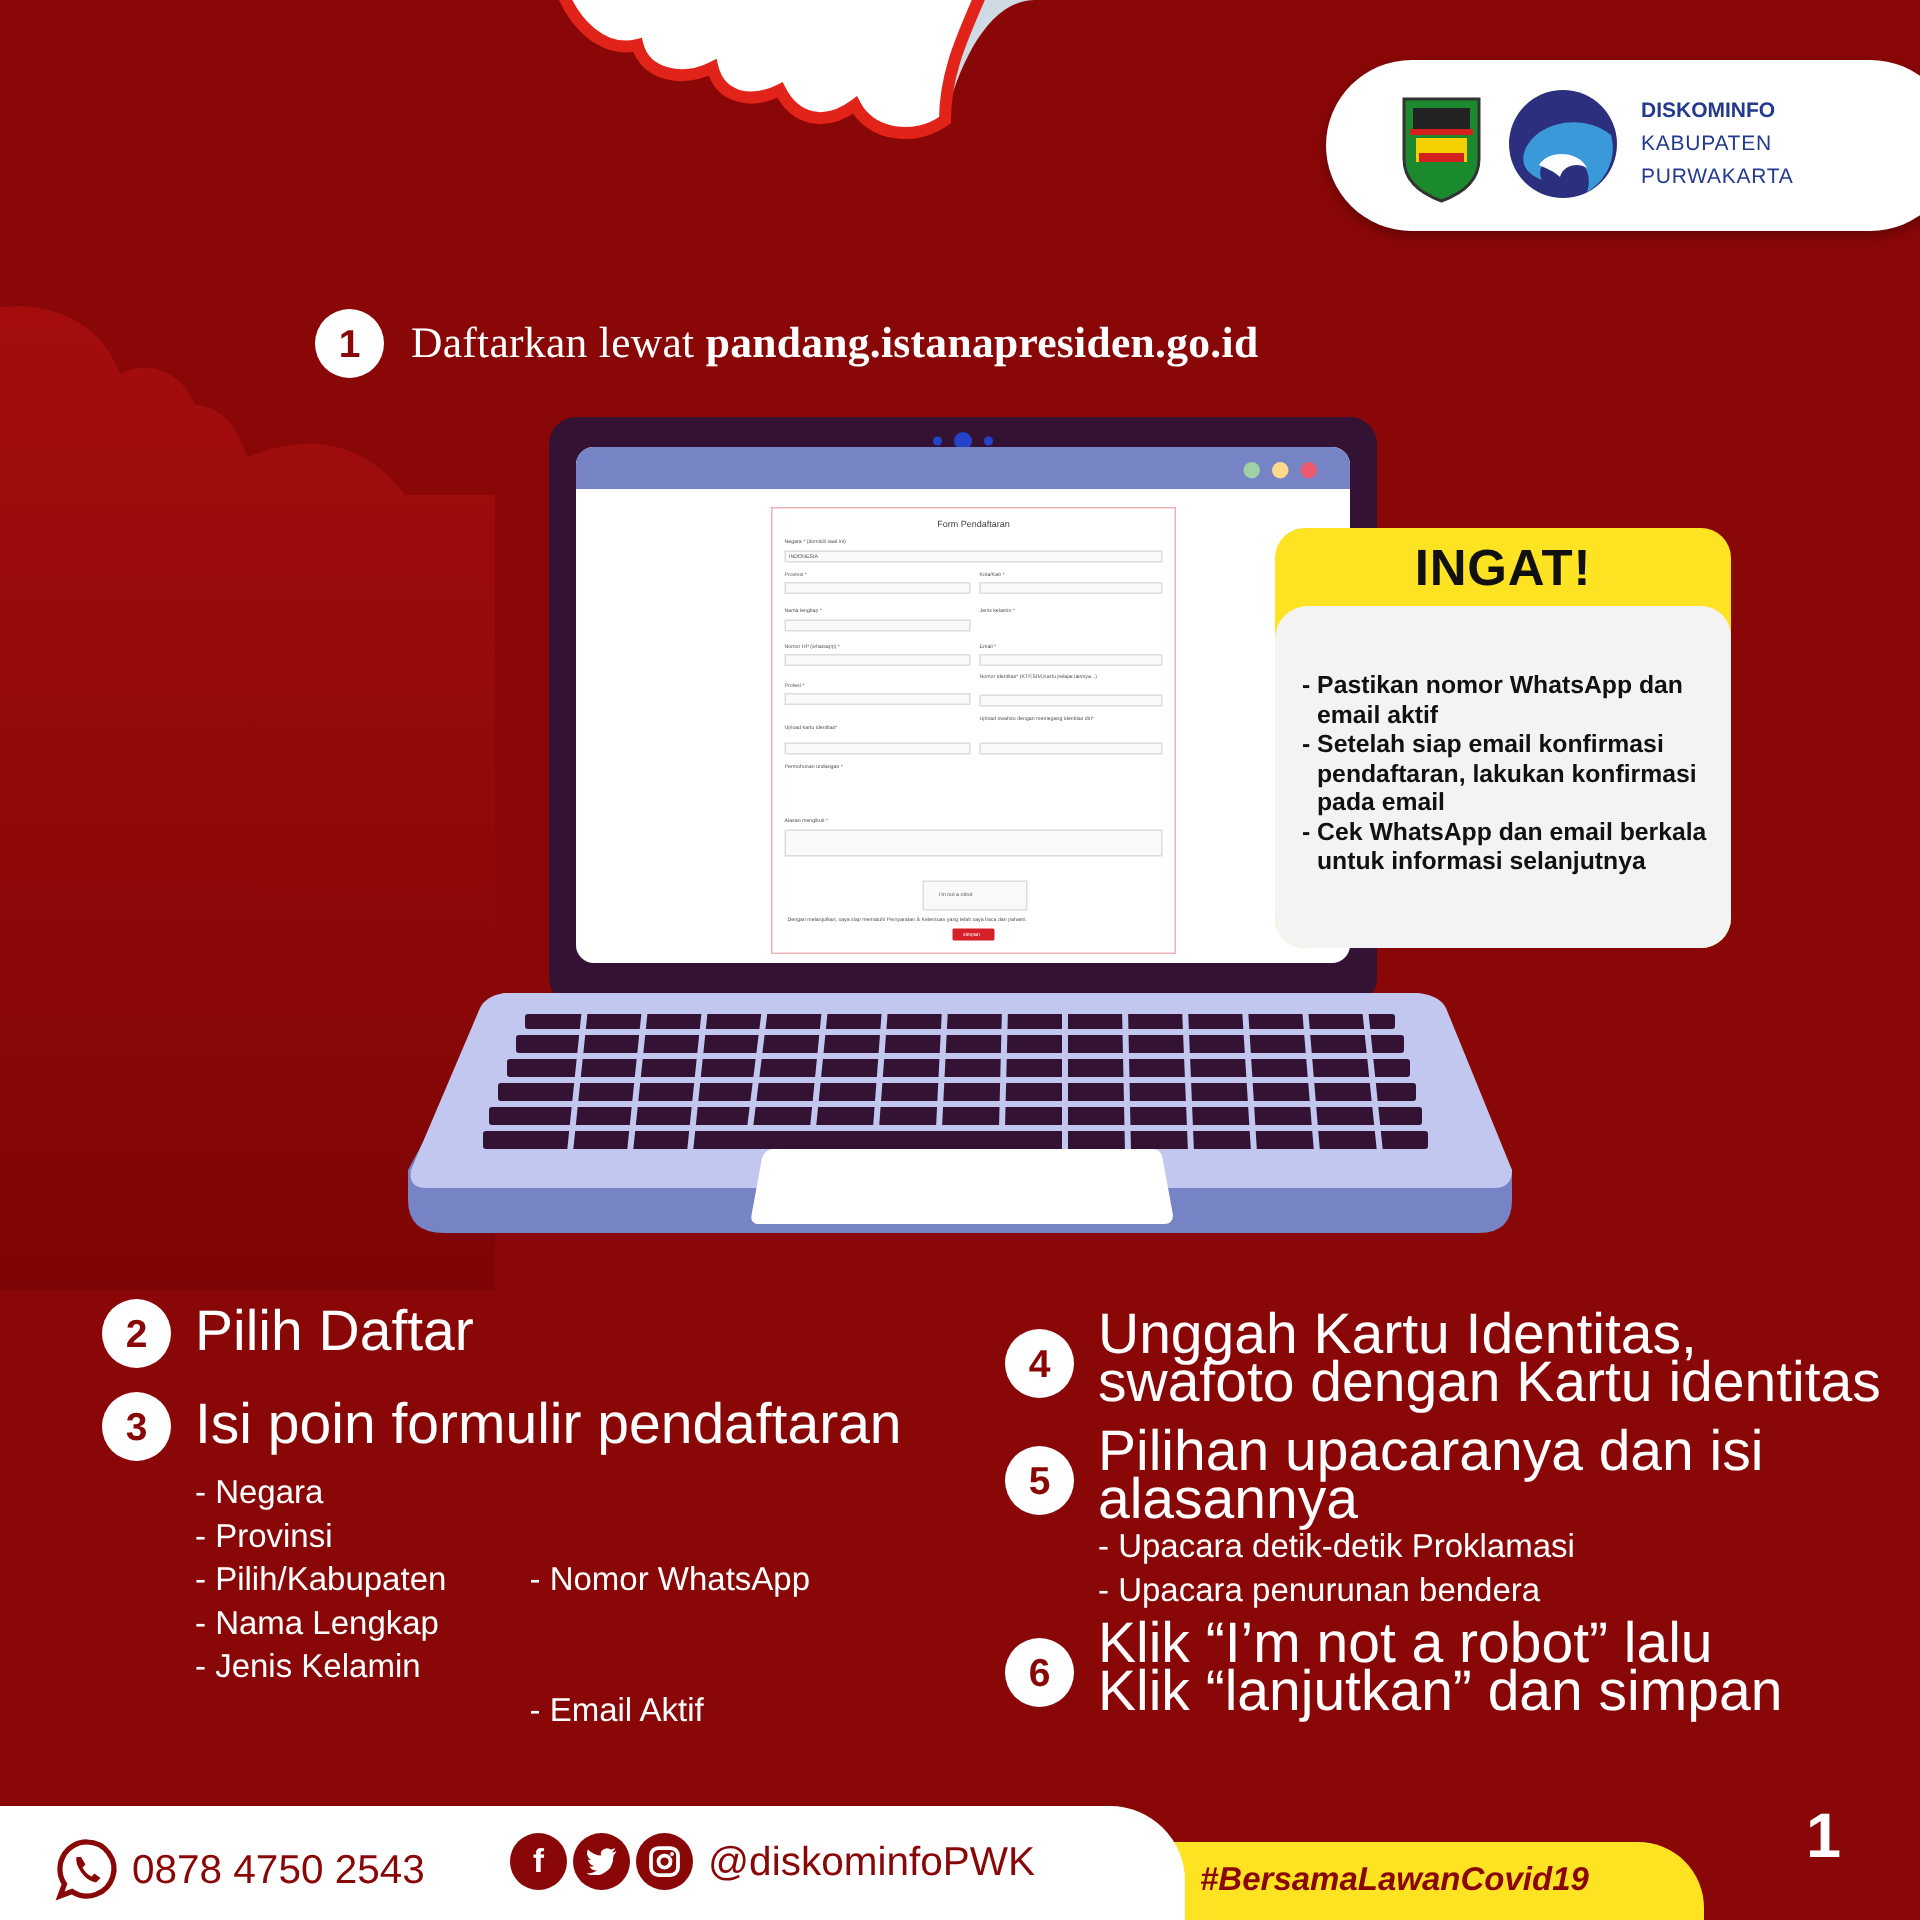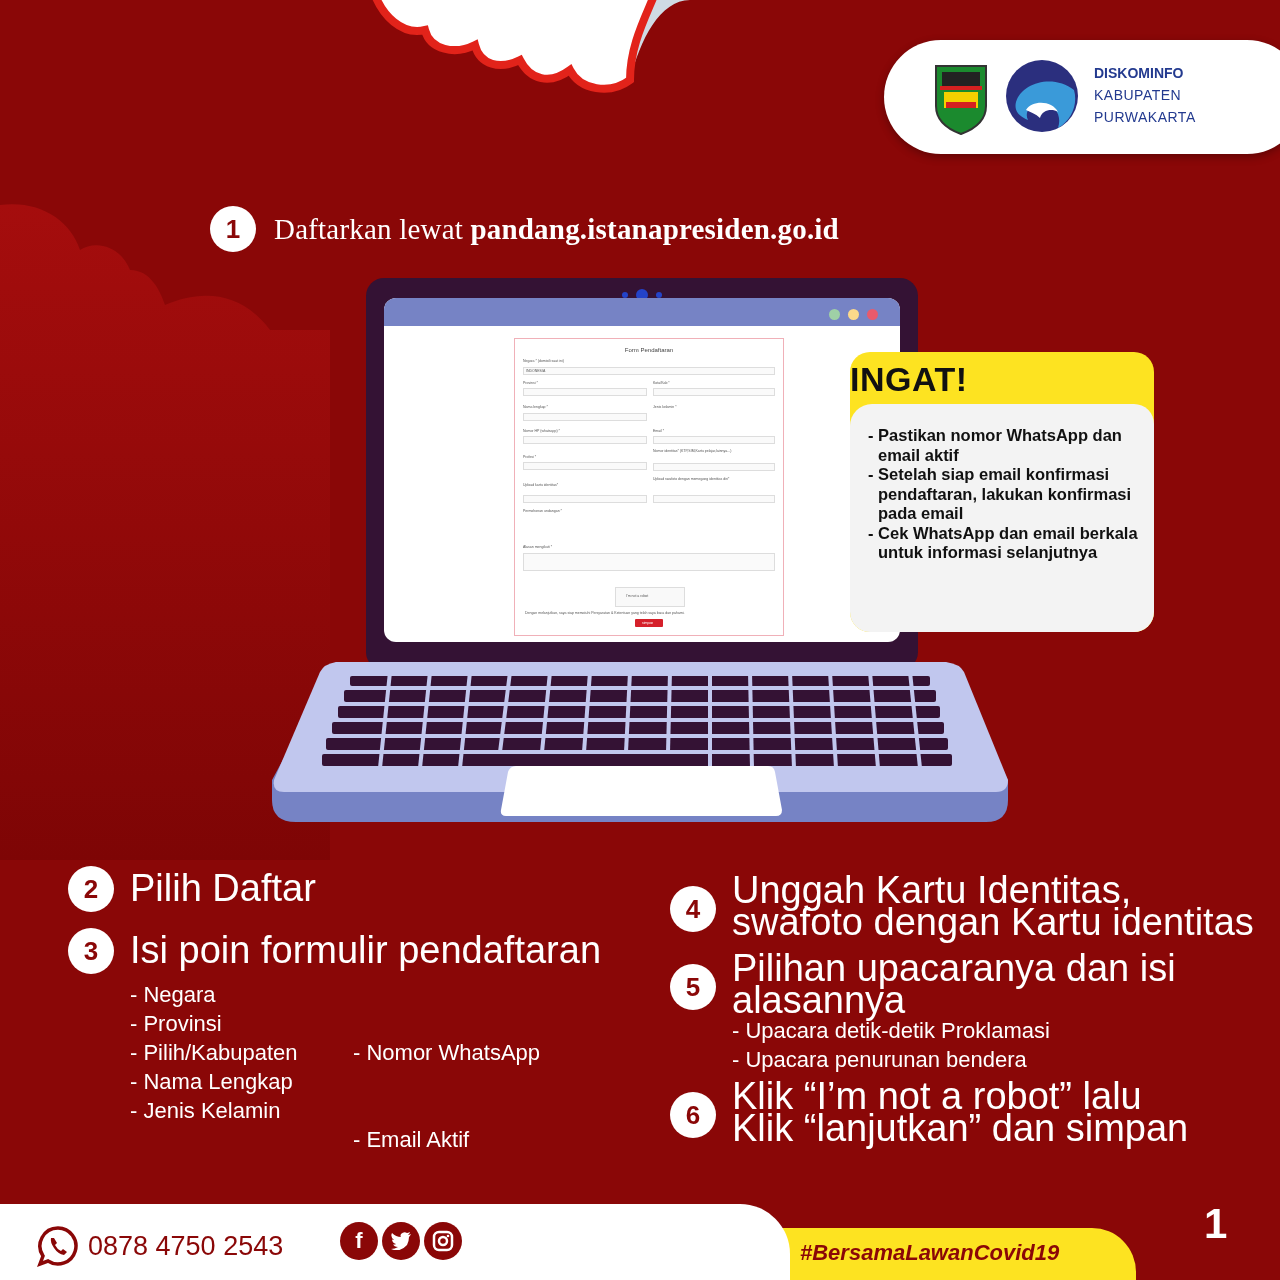--- a/index.html
+++ b/index.html
@@ -33,23 +33,23 @@
   .dots span{display:inline-block;width:11px;height:11px;border-radius:50%;margin-left:8px;}
   .form{position:absolute;left:130px;top:40px;width:268px;height:296px;border:1px solid #f0b0b8;font-size:4px;color:#777;}
   .form .title{text-align:center;font-size:6px;color:#444;margin-top:8px;}
   .frow{position:absolute;height:6px;border:1px solid #ddd;background:#fafafa;}
   .flbl{position:absolute;font-size:3.5px;color:#555;}
   .captcha{position:absolute;left:100px;top:248px;width:68px;height:18px;border:1px solid #ddd;background:#f9f9f9;}
   .submit{position:absolute;left:120px;top:280px;width:28px;height:8px;background:#d5202a;border-radius:1px;}
   .base{position:absolute;left:270px;top:662px;width:740px;height:164px;}
   
   .ingat{position:absolute;left:850px;top:352px;width:304px;height:280px;background:#fde321;border-radius:20px;}
-  .ingat .head{position:absolute;left:0;top:8px;width:100%;text-align:left;font-size:34px;font-weight:900;color:#111;letter-spacing:.5px;}
+  .ingat .head{position:absolute;left:0;top:8px;width:100%;text-align:center;font-size:34px;font-weight:900;color:#111;letter-spacing:.5px;}
   .ingat .body{position:absolute;left:0;top:52px;width:304px;height:228px;background:#f3f3f3;border-radius:22px 20px 20px 20px;}
-  .ingat ul{list-style:none;margin:0;padding:22px 16px 0 18px;}
+  .ingat ul{list-style:none;margin:0;padding:44px 16px 0 18px;}
   .ingat li{font-size:16.5px;color:#111;font-weight:bold;line-height:19.5px;padding-left:10px;text-indent:-10px;}
   
   .step{position:absolute;display:flex;align-items:flex-start;}
   .step .badge{position:static;flex:0 0 46px;margin-right:16px;}
   .step .label{font-size:38px;line-height:32px;}
   .sub-list{list-style:none;margin:0;padding:0;font-size:22px;line-height:29px;}
   .subcol{position:absolute;}
   
   .footer-white{position:absolute;left:0;top:1204px;width:790px;height:90px;background:#fff;border-top-right-radius:50px;}
   .footer-yellow{position:absolute;left:770px;top:1228px;width:366px;height:70px;background:#fde321;border-top-right-radius:44px;}
@@ -267,15 +267,16 @@
         <path d="M21 2 Q19 3 18 3 Q20 1 20 0 Q18 1 17 1 Q14 -1 11 2 Q10 4 11 5 Q6 5 2 1 Q0 5 4 8 Q2 8 2 7 Q2 11 6 12 Q4 13 3 12 Q4 15 8 15 Q5 17 1 17 Q10 21 17 13 Q19 9 19 5 Q20 4 21 2 Z" fill="#fff"></path>
       </svg>
   </div>
   <div class="soc" style="margin-right:10px;">
     <svg width="22" height="22" viewBox="0 0 22 22">
         <rect x="2" y="2" width="18" height="18" rx="5" fill="none" stroke="#fff" stroke-width="2.5"></rect>
         <circle cx="11" cy="11" r="4" fill="none" stroke="#fff" stroke-width="2.5"></circle>
         <circle cx="16" cy="6" r="1.3" fill="#fff"></circle>
       </svg>
   </div>
+  <span>@diskominfoPWK</span>
 </div>
 
 <div class="pagenum">1</div>
 
 </body></html>

